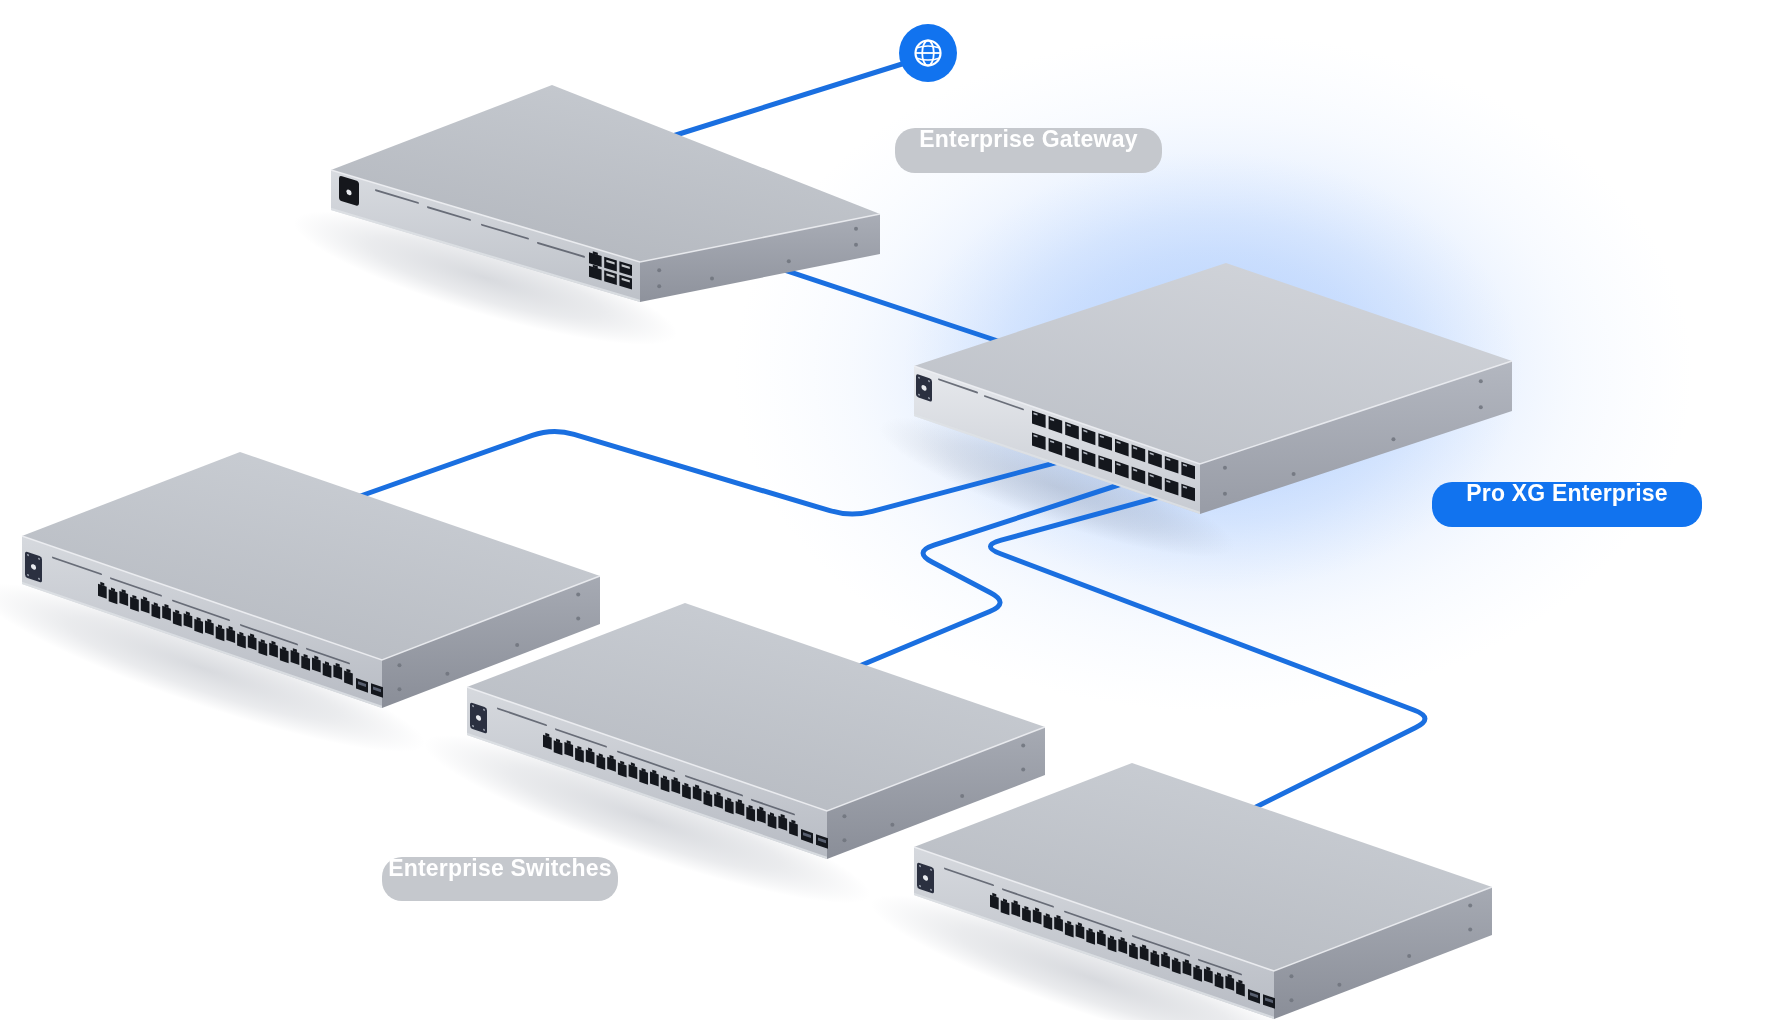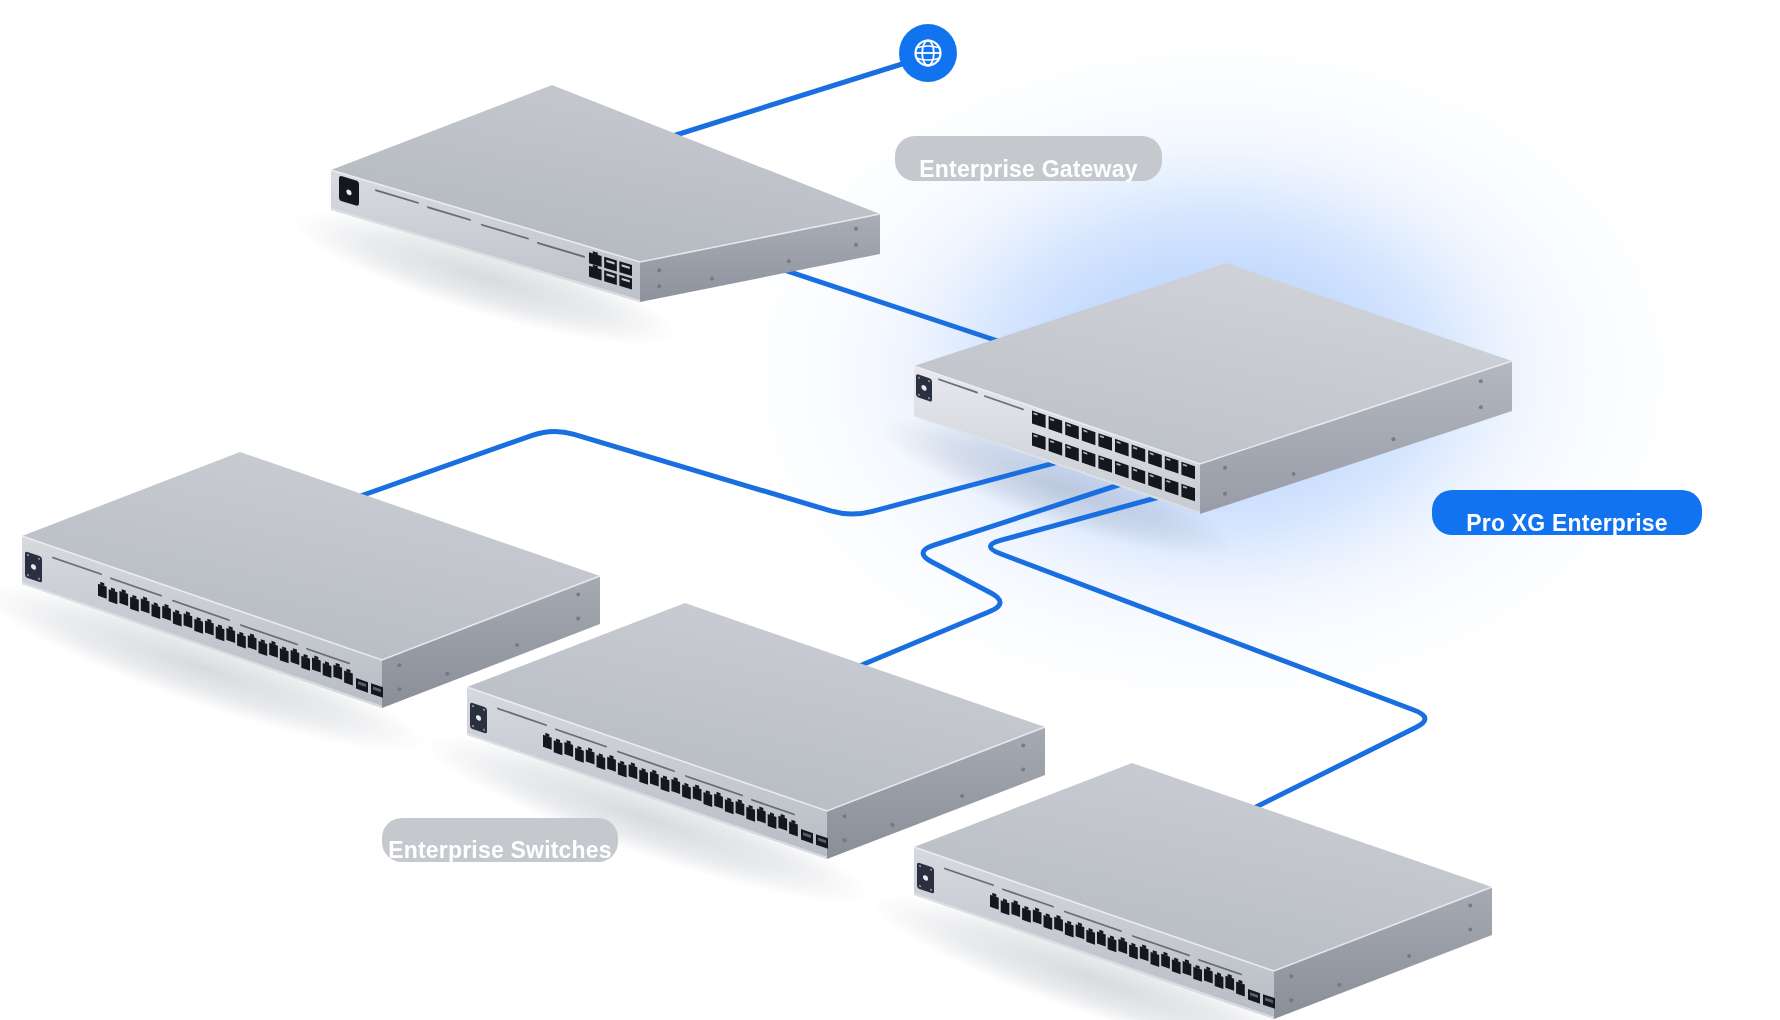--- a/index.html
+++ b/index.html
@@ -1,22 +1,22 @@
 <!DOCTYPE html>
 <html><head>
 <meta charset="utf-8">
 <style>
   html,body{margin:0;padding:0;background:#ffffff;}
   body{width:1780px;height:1020px;overflow:hidden;font-family:"Liberation Sans",sans-serif;}
   #canvas{position:relative;width:1780px;height:1020px;background:#ffffff;}
   #topo{position:absolute;left:0;top:0;}
   .label{
-    position:absolute;display:flex;align-items:flex-end;justify-content:center;
+    position:absolute;display:flex;align-items:flex-start;justify-content:center;
     color:#ffffff;font:700 23px/1 "Liberation Sans",sans-serif;letter-spacing:.2px;
-    border-radius:20px;white-space:nowrap;margin-top:8px;
+    border-radius:20px;white-space:nowrap;
   }
   .label-gray{background:#c5c8cd;}
   .label-blue{background:#1173ef;}
 </style>
 </head>
 <body>
 
 <div id="canvas">
   <svg id="topo" width="1780" height="1020" viewBox="0 0 1780 1020">
       <defs>
@@ -425,16 +425,16 @@
         <path d="M -11 -5.2 Q 0 -9 11 -5.2" fill="none" stroke="#fff" stroke-width="1.5"></path>
         <path d="M -11 5.2 Q 0 9 11 5.2" fill="none" stroke="#fff" stroke-width="1.5"></path>
       </g>
     </svg>
   <div class="label label-gray" style="left: 895px; top: 128px; width: 267px; height: 45px;">
       <span>Enterprise Gateway</span>
     </div>
   <div class="label label-blue" style="left: 1432px; top: 482px; width: 270px; height: 45px;">
       <span>Pro XG Enterprise</span>
     </div>
-  <div class="label label-gray" style="left: 382px; top: 810px; width: 236px; height: 44px;">
+  <div class="label label-gray" style="left: 382px; top: 857px; width: 236px; height: 44px;">
       <span>Enterprise Switches</span>
     </div>
 </div>
 
 </body></html>

